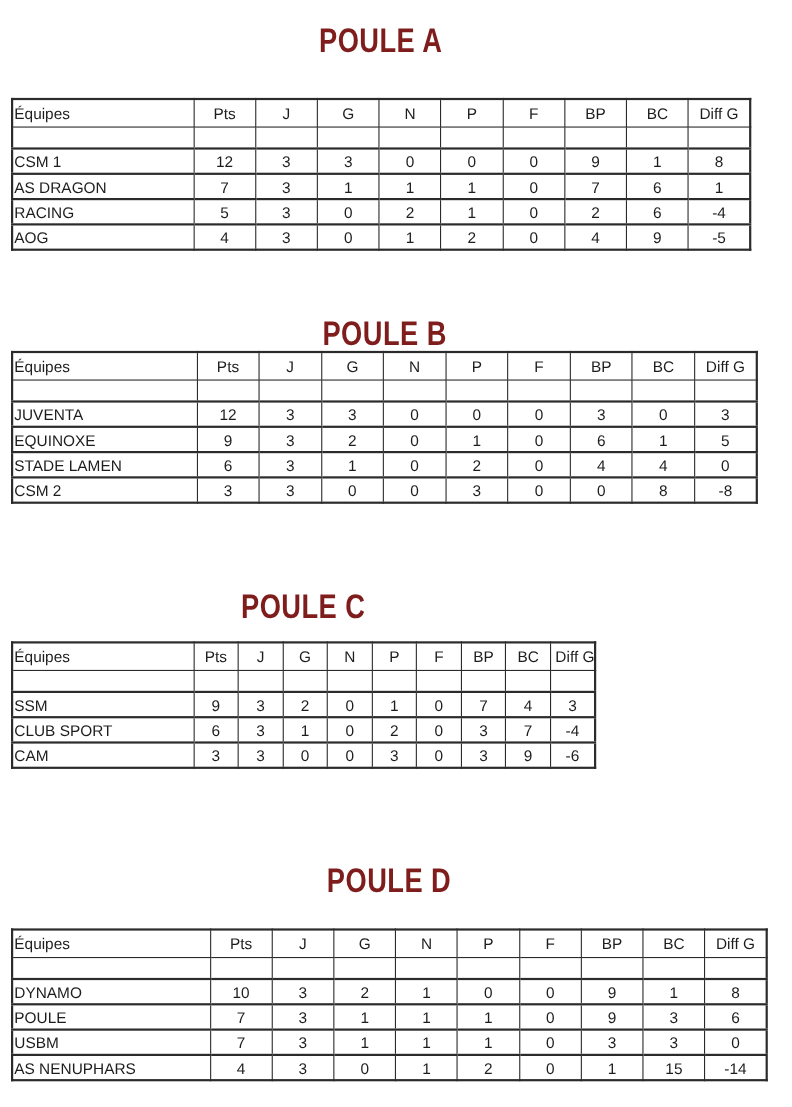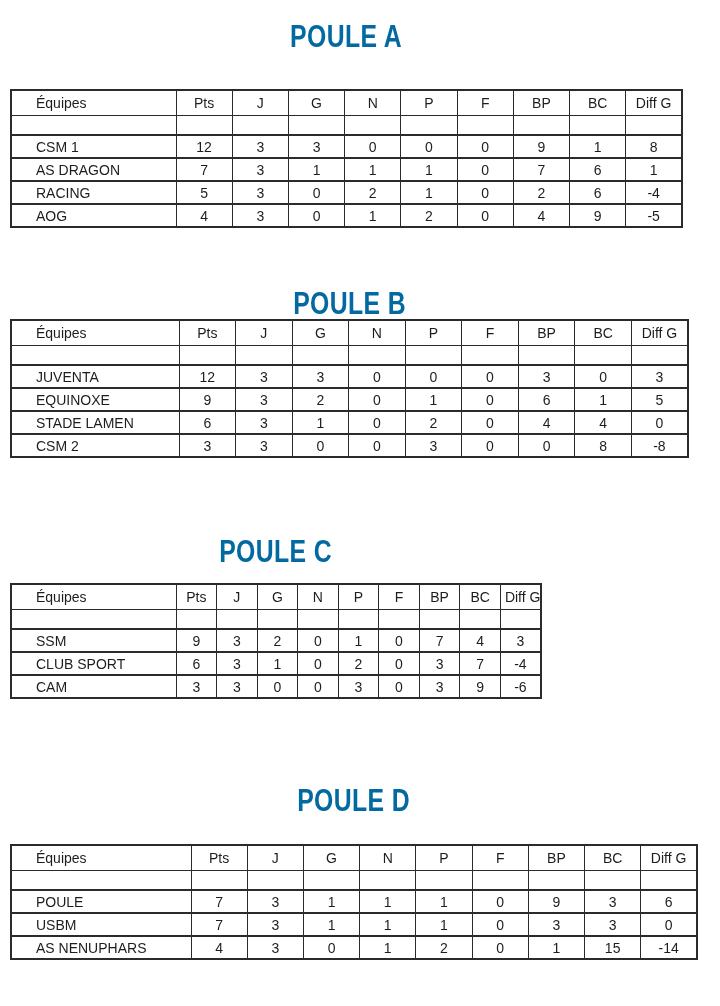--- a/index.html
+++ b/index.html
@@ -24,21 +24,21 @@
   .poule-c { top: 537px; width: 532px; }
   .poule-d { top: 786px; width: 688px; }
 
   .poule-title {
     margin: 0;
     height: 30px;
     line-height: 30px;
     text-align: center;
     font-size: 31px;
     font-weight: 700;
-    color: #0369a1;
+    color: #7f1d1d;
     white-space: nowrap;
   }
   .poule-title .squeeze {
     display: inline-block;
     transform: scaleX(0.8);
     transform-origin: center;
     letter-spacing: 0.5px;
   }
   .poule-a .poule-title { margin-bottom: 37px; }
   .poule-b .poule-title { }
@@ -61,21 +61,21 @@
     border: 1.5px solid #2b2b2b;
     padding: 0 4px;
     text-align: center;
     font-weight: 400;
     overflow: hidden;
     white-space: nowrap;
   }
   table.standings th.team,
   table.standings td.team {
     text-align: left;
-    padding-left: 24px;
+    padding-left: 1px;
   }
   tr.header-row    { height: 25px; }
   tr.spacer-row    { height: 20px; }
   tr.team-row      { height: 23px; }
   tr.team-row td   { border-top: 2.5px solid #2b2b2b; }
 </style>
 </head>
 <body>
 
 <section class="poule poule-a">
@@ -384,20 +384,32 @@
           <td></td>
           <td></td>
           <td></td>
           <td></td>
           <td></td>
           <td></td>
           <td></td>
           <td></td>
       </tr>
       <tr class="team-row">
+        <td class="team">DYNAMO</td>
+        <td>10</td>
+        <td>3</td>
+        <td>2</td>
+        <td>1</td>
+        <td>0</td>
+        <td>0</td>
+        <td>9</td>
+        <td>1</td>
+        <td>8</td>
+      </tr>
+      <tr class="team-row">
         <td class="team">POULE</td>
         <td>7</td>
         <td>3</td>
         <td>1</td>
         <td>1</td>
         <td>1</td>
         <td>0</td>
         <td>9</td>
         <td>3</td>
         <td>6</td>

